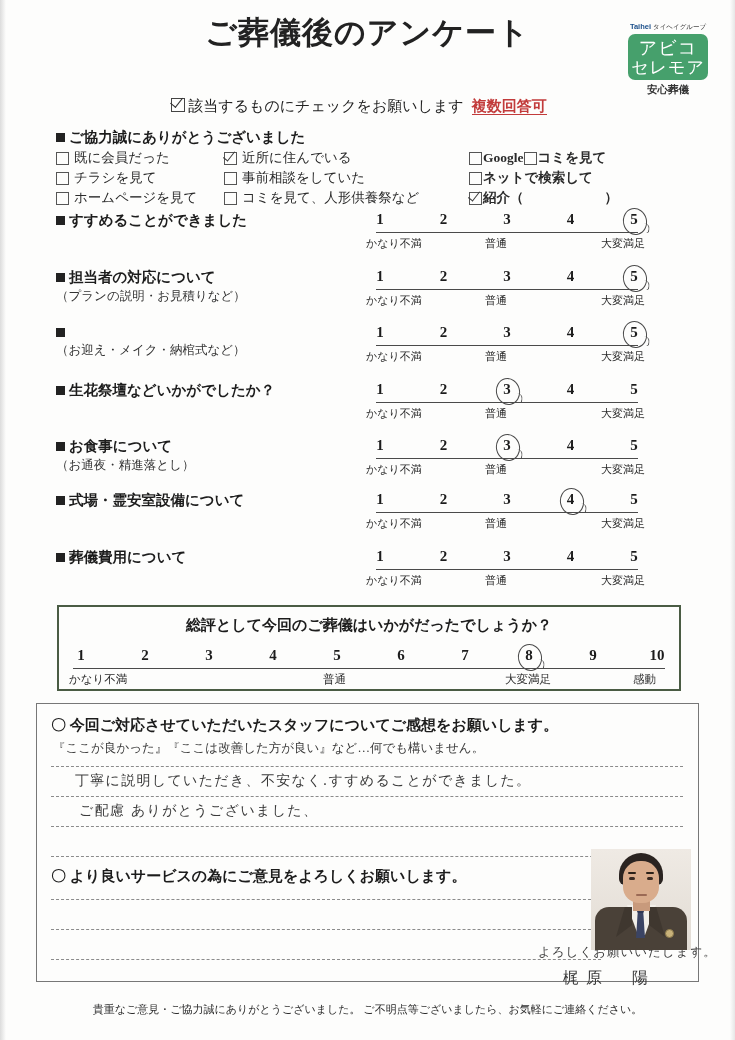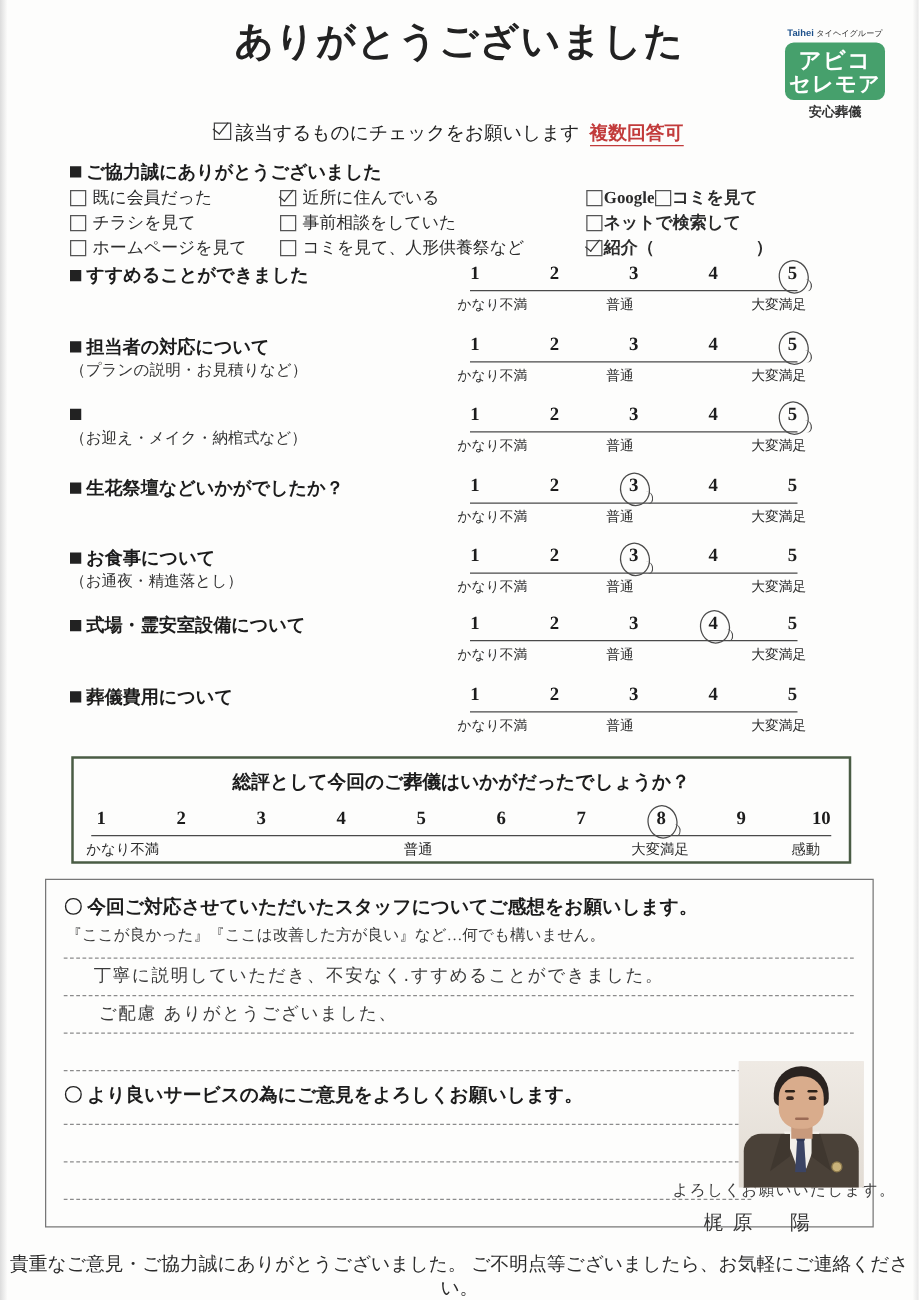--- a/index.html
+++ b/index.html
@@ -22,38 +22,38 @@
   .title{
     position:absolute;left:0;top:12px;width:735px;text-align:center;
     font-size:31px;font-weight:700;letter-spacing:1px;color:#222;
   }
   .subtitle{
     position:absolute;left:0;top:58px;width:735px;text-align:center;
     font-size:16.5px;color:#2b2b2b;
   }
   .checkline{
     position:absolute;left:0;top:97px;width:718px;text-align:center;
-    font-size:15px;color:#222;font-family:Liberation Mono, monospace;
+    font-size:15px;color:#222;
   }
   .checkline .cbx{display:inline-block;position:relative;width:12px;height:12px;
     border:1px solid #444;margin-right:3px;vertical-align:-1px;}
   .checkline .cbx::after{content:"";position:absolute;left:1px;top:-4px;
     width:6px;height:11px;border-right:1.4px solid #333;border-bottom:1.4px solid #333;
     transform:rotate(38deg);}
   .multi{color:#c23b3b;border-bottom:1px solid #c23b3b;margin-left:8px;font-weight:600;}
 
   
   .logo{position:absolute;left:613px;top:22px;width:110px;text-align:center;}
   .logo-taihei{font-size:7.5px;color:#1b4f8a;font-weight:700;letter-spacing:0;
     font-family:"Liberation Sans",sans-serif;white-space:nowrap;}
   .logo-taihei .grp{color:#333;font-weight:400;font-size:6.5px;margin-left:2px;}
   .logo-box{margin:2px auto 0;width:80px;height:46px;background:#46a06c;
     border-radius:7px;display:flex;flex-direction:column;align-items:center;
     justify-content:center;line-height:1.0;}
-  .logo-box span{color:#fff;font-weight:700;font-size:18px;letter-spacing:1px;
+  .logo-box span{color:#fff;font-weight:400;font-size:18px;letter-spacing:1px;
     font-family:"Liberation Sans",sans-serif;}
   .logo-box span.l2{font-size:17px;margin-top:2px;}
   .logo-sub{margin-top:3px;font-size:10.5px;color:#333;font-weight:700;}
 
   
   .sec-head{font-size:14.5px;font-weight:700;color:#1c1c1c;}
   .sec-head .sq{display:inline-block;width:9px;height:9px;background:#222;margin-right:4px;}
   .cb-block{position:absolute;left:56px;top:128px;width:650px;}
   .cb-row{display:flex;font-size:13.5px;margin-top:2px;line-height:18px;}
   .cb-col{display:flex;align-items:flex-start;}
@@ -130,30 +130,30 @@
   .ph-tie-k{position:absolute;left:46px;top:59px;width:7px;height:5px;background:#2e3754;border-radius:2px;}
   .ph-pin{position:absolute;left:74px;top:80px;width:7px;height:7px;border-radius:50%;
     background:#c9b27a;border:1px solid #8d7a4c;}
   .ph-lapel-l{position:absolute;left:25px;top:58px;width:16px;height:30px;background:#3f372f;
     clip-path:polygon(100% 0,100% 60%,0 100%,55% 0);}
   .ph-lapel-r{position:absolute;left:58px;top:58px;width:16px;height:30px;background:#3f372f;
     clip-path:polygon(0 0,45% 0,100% 100%,0 60%);}
 
   
   .footer{position:absolute;left:0;top:1002px;width:735px;text-align:center;
-    font-size:15px;color:#2b2b2b;}
+    font-size:11px;color:#2b2b2b;}
 </style>
 </head>
 <body>
 
 <div class="page">
   <div class="scan-edge-left"></div>
   <div class="scan-edge-right"></div>
 
-  <div class="title">ありがとうございました</div>
+  <div class="title">ご葬儀後のアンケート</div>
   <div class="checkline">
     <span class="cbx"></span><span>該当するものにチェックをお願いします</span><span class="multi">複数回答可</span>
   </div>
 
   <div class="logo">
     <div class="logo-taihei">
       <span>Taihei</span><span class="grp">タイヘイグループ</span>
     </div>
     <div class="logo-box">
       <span>アビコ</span>

